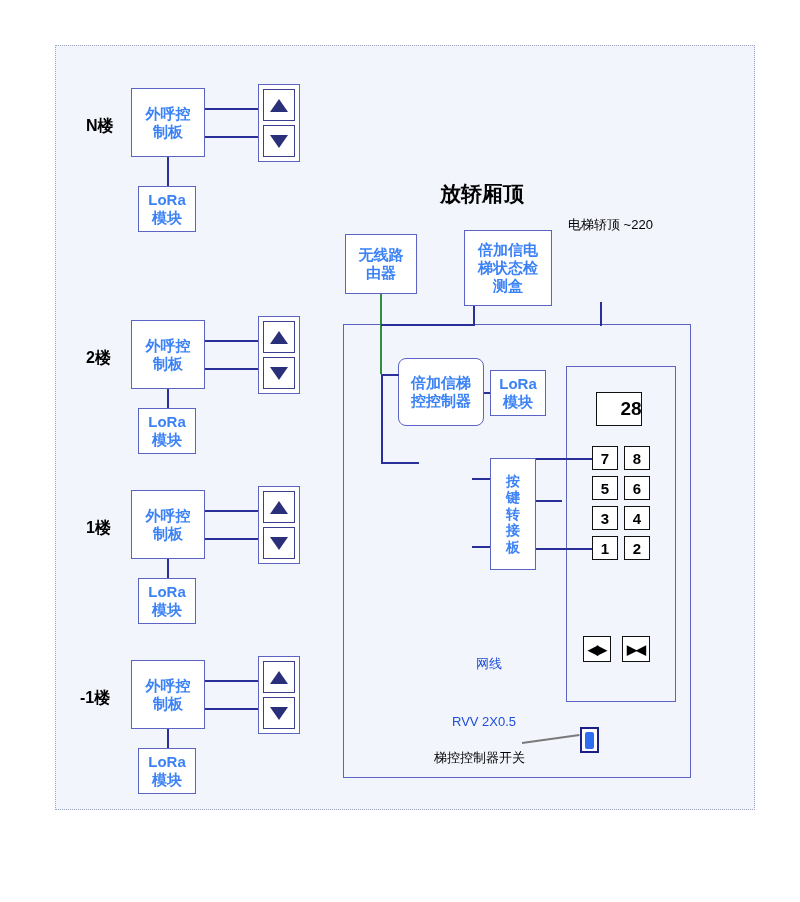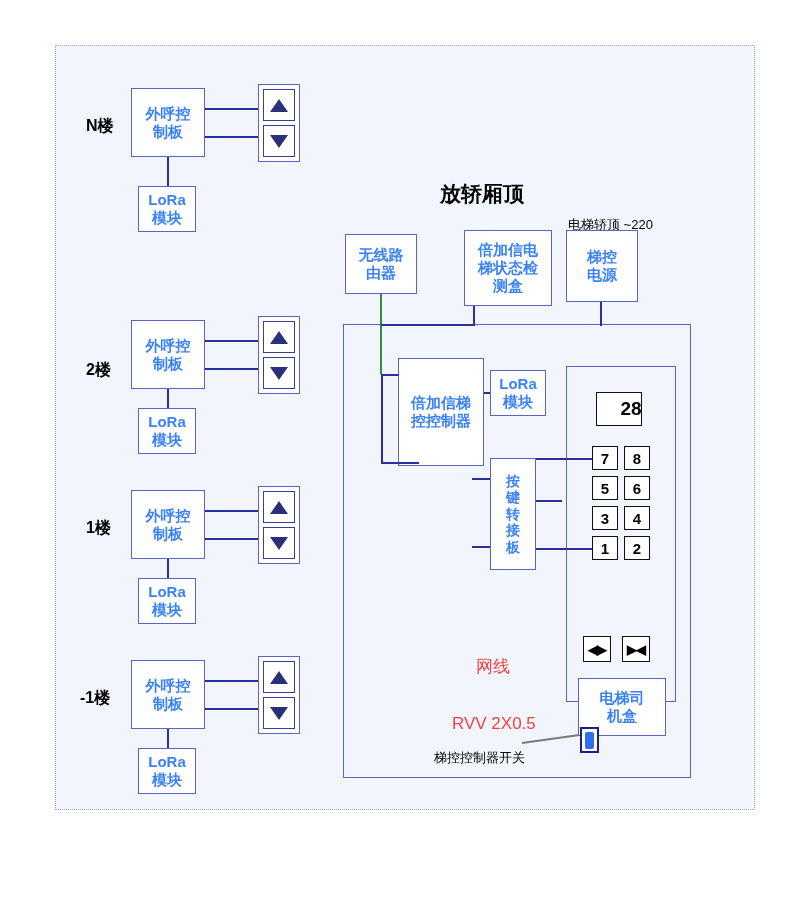--- a/index.html
+++ b/index.html
@@ -54,22 +54,22 @@
     white-space: nowrap;
   }
   .small-label {
     position: absolute;
     font-size: 13px;
     color: #000;
     white-space: nowrap;
   }
   .mid-label {
     position: absolute;
-    font-size: 17px;
-    color: #ef4444;
+    font-size: 13px;
+    color: #1d4ed8;
     white-space: nowrap;
   }
   .title-label {
     position: absolute;
     font-size: 21px;
     color: #000;
     font-weight: 700;
     white-space: nowrap;
   }
   
@@ -192,21 +192,21 @@
   <div class="btnbox" style="left:263px; top:89px; width:32px; height:32px;">
       <span class="tri-up"></span>
     </div>
   <div class="btnbox" style="left:263px; top:125px; width:32px; height:32px;">
       <span class="tri-down"></span>
     </div>
   <div class="line" style="left:167px; top:157px; width:2px; height:29px;"></div>
   <div class="box" style="left:138px; top:186px; width:58px; height:46px;">LoRa
 模块</div>
 
-  <div class="label" style="left:86px; top:348px;margin-top:12px;">2楼</div>
+  <div class="label" style="left:86px; top:348px;">2楼</div>
   <div class="box" style="left:131px; top:320px; width:74px; height:69px;">外呼控
 制板</div>
   <div class="line" style="left:205px; top:340px; width:55px; height:2px;"></div>
   <div class="line" style="left:205px; top:368px; width:55px; height:2px;"></div>
   <div class="callpanel" style="left:258px; top:316px; width:42px; height:78px;"></div>
   <div class="btnbox" style="left:263px; top:321px; width:32px; height:32px;">
       <span class="tri-up"></span>
     </div>
   <div class="btnbox" style="left:263px; top:357px; width:32px; height:32px;">
       <span class="tri-down"></span>
@@ -249,31 +249,29 @@
 
   <div class="title-label" style="left:440px; top:180px;">放轿厢顶</div>
 
   <div class="small-label" style="left:568px; top:216px;">电梯轿顶 ~220</div>
 
   <div class="box" style="left:464px; top:230px; width:88px; height:76px;">倍加信电
 梯状态检
 测盒</div>
   <div class="box" style="left:345px; top:234px; width:72px; height:60px;">无线路
 由器</div>
-  <div class="box" style="left:566px; top:230px; width:72px; height:72px;">梯控
-电源</div>
 
   <div class="panel-outline" style="left:343px; top:324px; width:348px; height:454px;"></div>
 
   <div class="line green" style="left:380px; top:294px; width:2px; height:80px;"></div>
   <div class="line" style="left:473px; top:306px; width:2px; height:20px;"></div>
   <div class="line" style="left:381px; top:324px; width:94px; height:2px;"></div>
   <div class="line" style="left:600px; top:302px; width:2px; height:24px;"></div>
 
-  <div class="box" style="left:398px; top:358px; width:86px; height:108px;">倍加信梯
+  <div class="box" style="left:398px; top:358px; width:86px; height:68px;border-radius:8px;">倍加信梯
 控控制器</div>
   <div class="line" style="left:484px; top:392px; width:36px; height:2px;"></div>
   <div class="box" style="left:490px; top:370px; width:56px; height:46px;">LoRa
 模块</div>
 
   <div class="line" style="left:381px; top:374px; width:18px; height:2px;"></div>
   <div class="line" style="left:381px; top:374px; width:2px; height:90px;"></div>
   <div class="line" style="left:381px; top:462px; width:38px; height:2px;"></div>
 
   <div class="box" style="left:490px; top:458px; width:46px; height:112px; font-size:14px;">按
@@ -296,22 +294,20 @@
   <div class="keypad-btn" style="left:592px; top:536px; width:26px; height:24px;">1</div>
   <div class="keypad-btn" style="left:624px; top:536px; width:26px; height:24px;">2</div>
 
   <div class="line" style="left:536px; top:458px; width:56px; height:2px;"></div>
   <div class="line" style="left:536px; top:548px; width:56px; height:2px;"></div>
   <div class="line" style="left:536px; top:500px; width:26px; height:2px;"></div>
 
   <div class="door-btn" style="left:583px; top:636px; width:28px; height:26px;">◀▶</div>
   <div class="door-btn" style="left:622px; top:636px; width:28px; height:26px;">▶◀</div>
 
-  <div class="box" style="left:578px; top:678px; width:88px; height:58px;">电梯司
-机盒</div>
   <div class="sw" style="left:580px; top:727px; width:19px; height:26px;">
       <i></i>
     </div>
 
   <div class="mid-label" style="left:476px; top:655px;">网线</div>
   <div class="mid-label" style="left:452px; top:714px;">RVV 2X0.5</div>
   <div class="small-label" style="left:434px; top:749px;">梯控控制器开关</div>
 
   <div class="line gray" style="left:522px; top:742px; width:58px; height:2px; transform: rotate(-8deg); transform-origin: left center;"></div>
 

